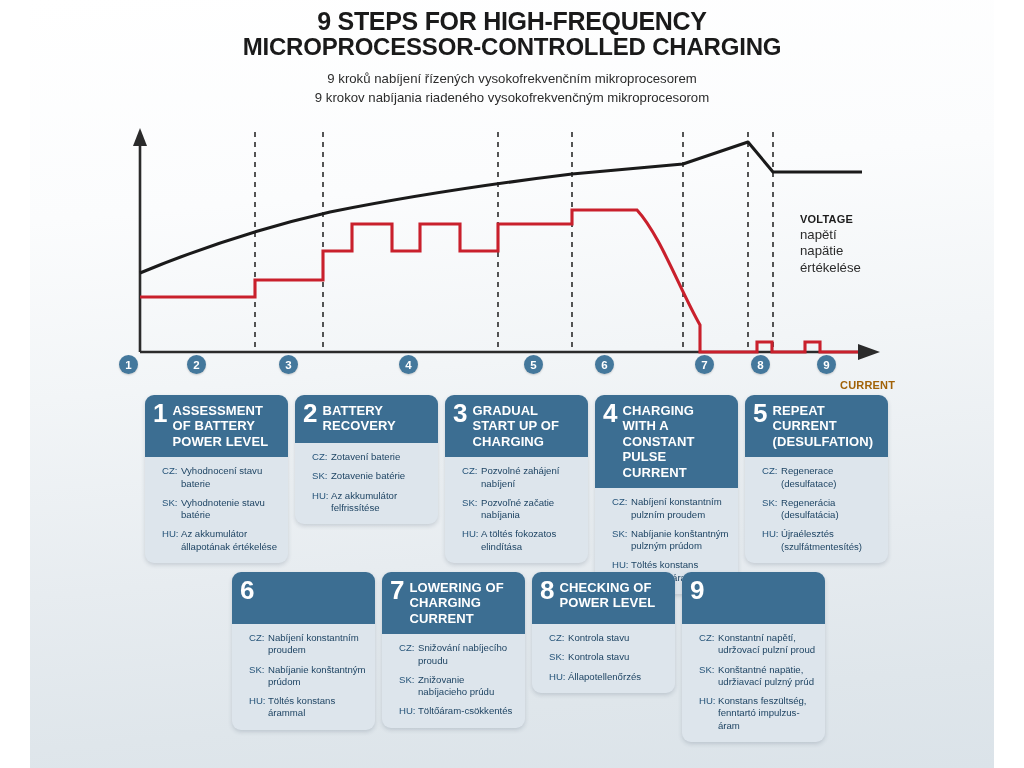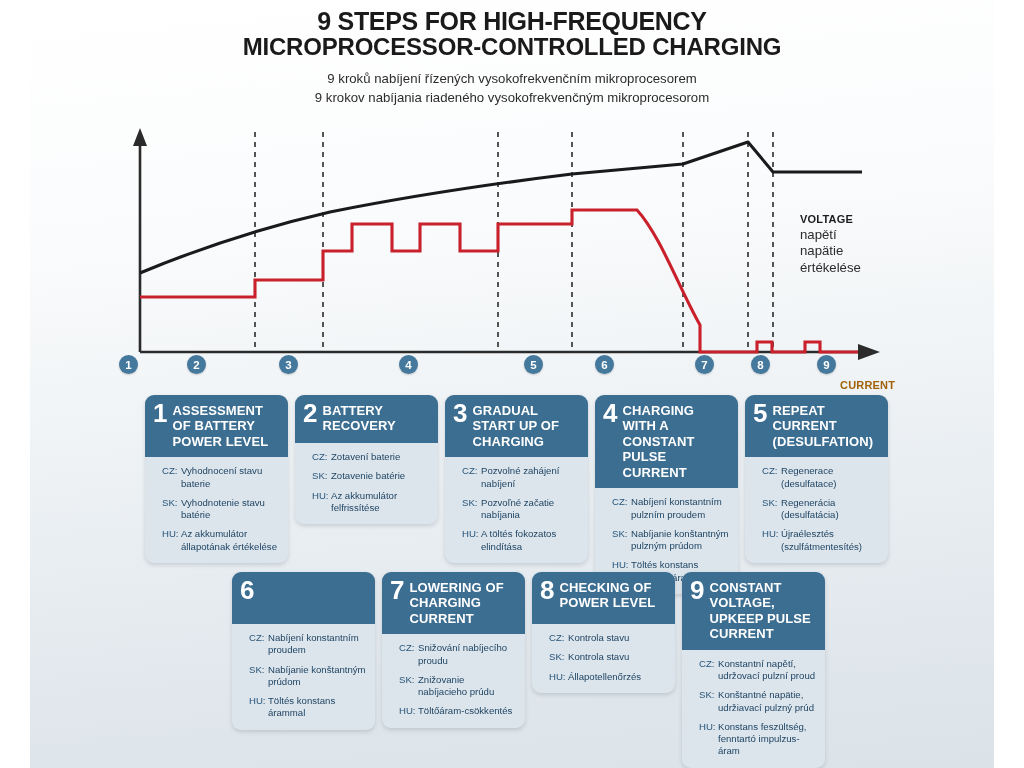--- a/index.html
+++ b/index.html
@@ -307,21 +307,20 @@
           </div>
           <div class="row">
             <div class="lang">HU:</div>
             <div class="txt">Állapotellenőrzés</div>
           </div>
         </div>
       </div>
       <div class="card" style="left: 682px; top: 572px;">
         <div class="head" style="min-height: 52px;">
           <div class="num">9</div>
-          <div class="ttl">CONSTANT VOLTAGE, UPKEEP PULSE CURRENT</div>
         </div>
         <div class="body">
           <div class="row">
             <div class="lang">CZ:</div>
             <div class="txt">Konstantní napětí, udržovací pulzní proud</div>
           </div>
           <div class="row">
             <div class="lang">SK:</div>
             <div class="txt">Konštantné napätie, udržiavací pulzný prúd</div>
           </div>

